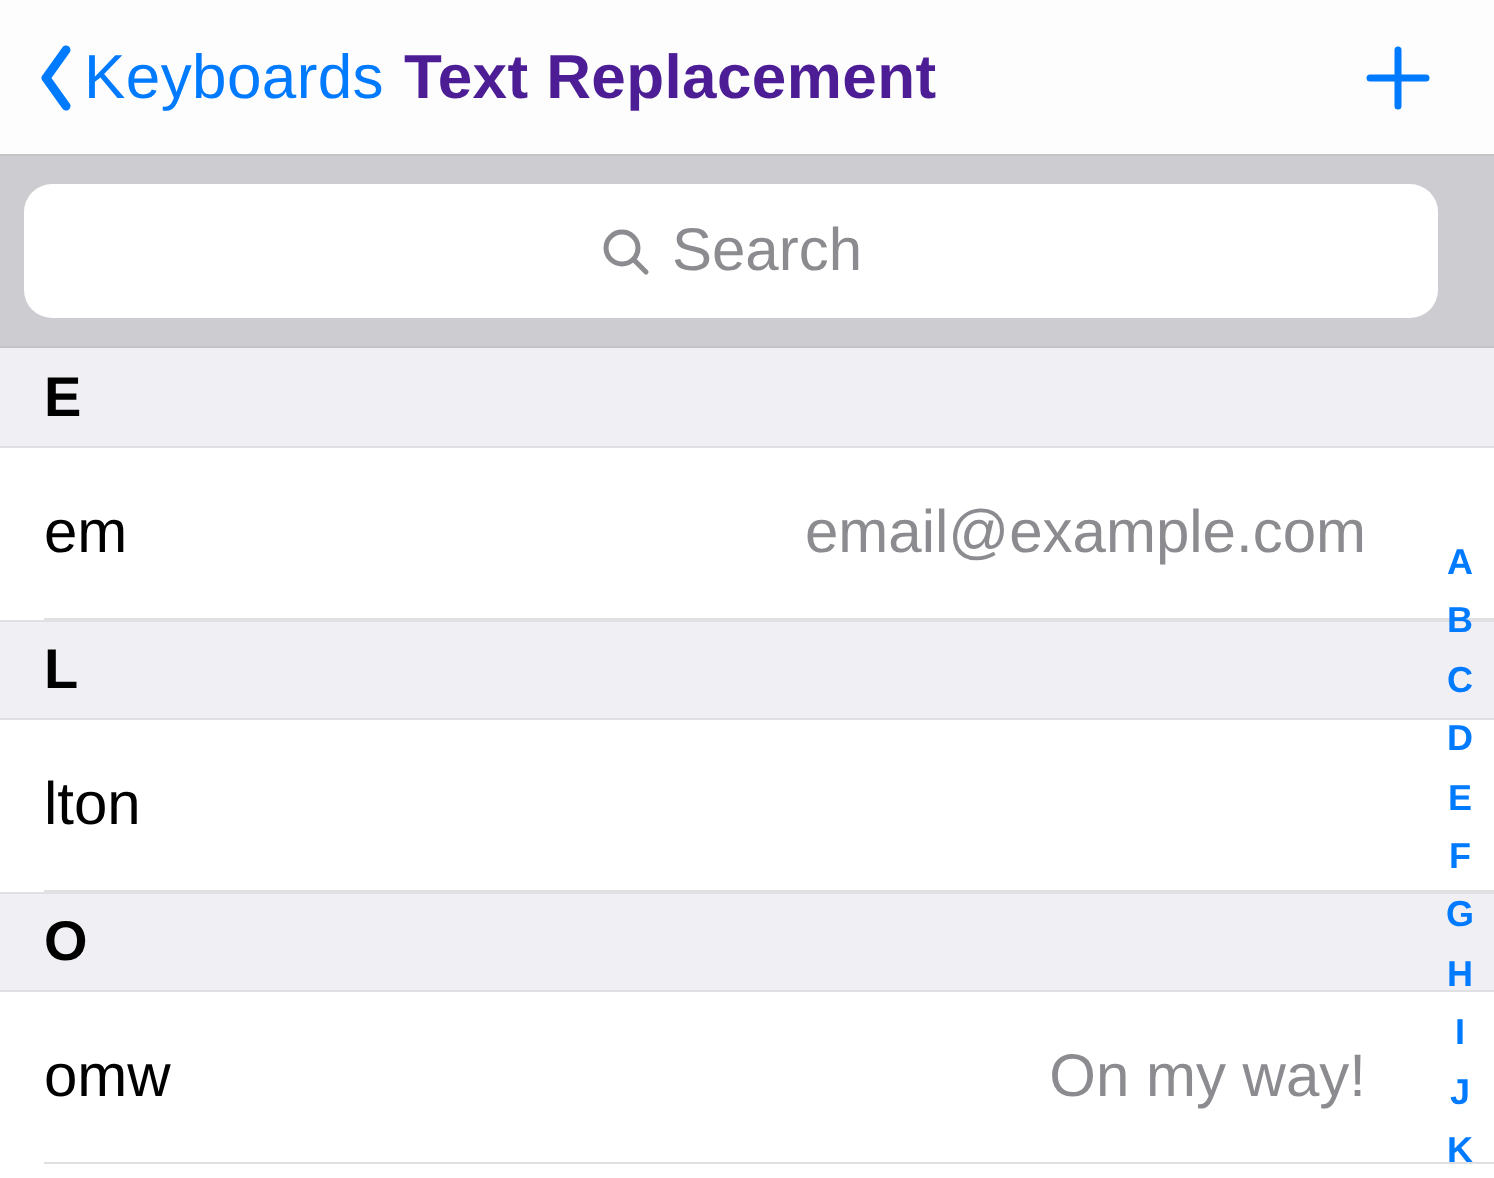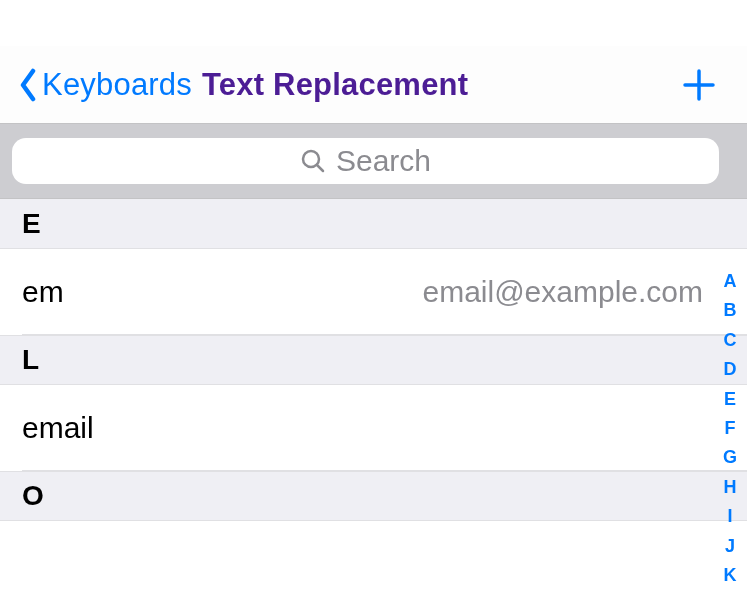--- a/index.html
+++ b/index.html
@@ -17,21 +17,20 @@
       position: relative;
     }
     .nav-bar {
       height: 78px;
       background: #fdfdfd;
       display: flex;
       align-items: center;
       padding: 16px 18px;
       border-bottom: 1px solid #c3c3c5;
       position: relative;
-      margin-top: 46px;
     }
     .back-group {
       display: flex;
       align-items: center;
       cursor: pointer;
     }
     .chevron-left {
       width: 20px;
       height: 34px;
       display: flex;
@@ -72,21 +71,21 @@
       height: 36px;
     }
     .search-wrap {
       background: #cdcdd1;
       padding: 14px 12px;
       border-bottom: 1px solid #c3c3c5;
     }
     .search-field {
       background: #ffffff;
       border-radius: 14px;
-      height: 46px;
+      height: 67px;
       display: flex;
       align-items: center;
       justify-content: center;
       gap: 10px;
       margin-right: 16px;
     }
     .search-icon svg {
       width: 26px;
       height: 26px;
       display: block;
@@ -112,21 +111,21 @@
     }
     .section-header:first-of-type {
       border-top: none;
     }
     .row {
       background: #ffffff;
       height: 86px;
       display: flex;
       align-items: center;
       justify-content: space-between;
-      padding: 0 44px 0 22px;
+      padding: 0 64px 0 22px;
       position: relative;
     }
     .row::after {
       content: "";
       position: absolute;
       bottom: 0;
       left: 22px;
       right: 0;
       height: 1px;
       background: #e0e0e3;
@@ -197,24 +196,28 @@
 <div class="list">
 
   <div class="section-header">E</div>
   <div class="row">
     <span class="shortcut">em</span>
     <span class="phrase">email@example.com</span>
   </div>
 
   <div class="section-header">L</div>
   <div class="row">
-    <span class="shortcut">email</span>
+    <span class="shortcut">lton</span>
   </div>
 
   <div class="section-header">O</div>
+  <div class="row">
+    <span class="shortcut">omw</span>
+    <span class="phrase">On my way!</span>
+  </div>
 
 </div>
 
 <div class="index-bar">
   <span class="index-letter">A</span>
   <span class="index-letter">B</span>
   <span class="index-letter">C</span>
   <span class="index-letter">D</span>
   <span class="index-letter">E</span>
   <span class="index-letter">F</span>

